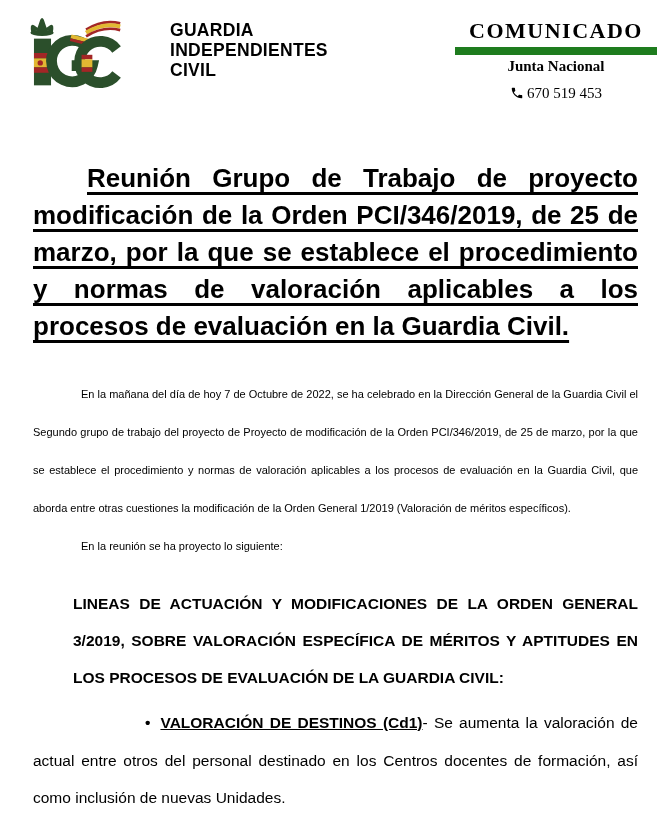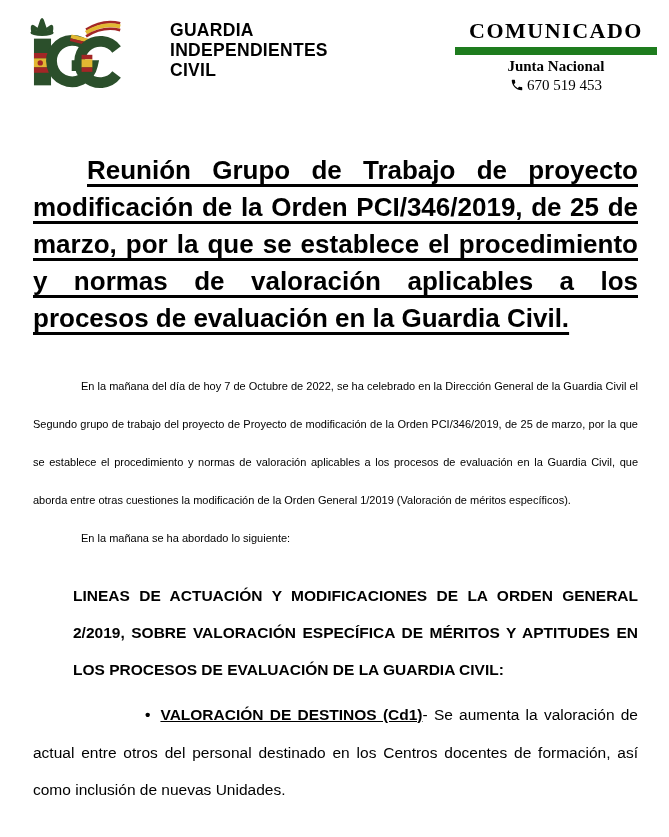--- a/index.html
+++ b/index.html
@@ -16,21 +16,21 @@
     font-family:"Liberation Sans",sans-serif;overflow:hidden;position:relative;
   }
   
   .header{display:flex;align-items:flex-start;padding:12px 12px 0 16px;}
   .logo-wrap{width:106px;height:82px;flex:0 0 auto;}
   .org-name{margin-left:48px;margin-top:8px;font-weight:bold;font-size:17.5px;line-height:20px;letter-spacing:.3px;}
   .right-block{margin-left:auto;width:202px;text-align:center;margin-top:6px;font-family:"Liberation Serif",serif;}
   .comunicado-title{font-size:22px;font-weight:bold;letter-spacing:1.5px;line-height:26px;}
   .green-bar{height:8px;background:var(--accent_green);margin:3px 0 3px 0;}
   .junta{font-size:15px;font-weight:bold;line-height:17px;}
-  .phone-row{font-size:15px;line-height:18px;display:flex;align-items:center;justify-content:center;gap:3px;margin-top:1px;}
+  .phone-row{font-size:15px;line-height:18px;display:flex;align-items:center;justify-content:center;gap:3px;margin-top:9px;}
   .phone-icon-svg{width:14px;height:14px;display:inline-block;}
   
   main{padding:0 31px 0 33px;}
   .doc-title{
     margin:58px 0 0 0;font-size:26px;font-weight:bold;line-height:37px;
     text-align:justify;text-indent:54px;
     text-decoration:underline;text-decoration-thickness:3px;text-underline-offset:5px;
   }
   .para{font-size:11px;line-height:38px;text-align:justify;text-indent:48px;margin:0;}
   .para-first{margin-top:30px;}
@@ -96,21 +96,21 @@
     </div>
   </div>
 </header>
 
 <main>
 
   <p class="doc-title">Reunión Grupo de Trabajo de proyecto modificación de la Orden PCI/346/2019, de 25 de marzo, por la que se establece el procedimiento y normas de valoración aplicables a los procesos de evaluación en la Guardia Civil.</p>
 
   <p class="para para-first">En la mañana del día de hoy 7 de Octubre de 2022, se ha celebrado en la Dirección General de la Guardia Civil el Segundo grupo de trabajo del proyecto de Proyecto de modificación de la Orden PCI/346/2019, de 25 de marzo, por la que se establece el procedimiento y normas de valoración aplicables a los procesos de evaluación en la Guardia Civil, que aborda entre otras cuestiones la modificación de la Orden General 1/2019 (Valoración de méritos específicos).</p>
 
-  <p class="para">En la mañana se ha abordado lo siguiente:</p>
+  <p class="para">En la reunión se ha proyecto lo siguiente:</p>
 
-  <p class="section-heading">LINEAS DE ACTUACIÓN Y MODIFICACIONES DE LA ORDEN GENERAL 2/2019, SOBRE VALORACIÓN ESPECÍFICA DE MÉRITOS Y APTITUDES EN LOS PROCESOS DE EVALUACIÓN DE LA GUARDIA CIVIL:</p>
+  <p class="section-heading">LINEAS DE ACTUACIÓN Y MODIFICACIONES DE LA ORDEN GENERAL 3/2019, SOBRE VALORACIÓN ESPECÍFICA DE MÉRITOS Y APTITUDES EN LOS PROCESOS DE EVALUACIÓN DE LA GUARDIA CIVIL:</p>
 
   <p class="bullet-para">
     <span class="bullet-marker">•</span><span class="bullet-bold">VALORACIÓN DE DESTINOS (Cd1)</span><span>- Se aumenta la valoración de actual entre otros del personal destinado en los Centros docentes de formación, así como inclusión de nuevas Unidades.</span>
   </p>
 
 </main>
 
 </body></html>

